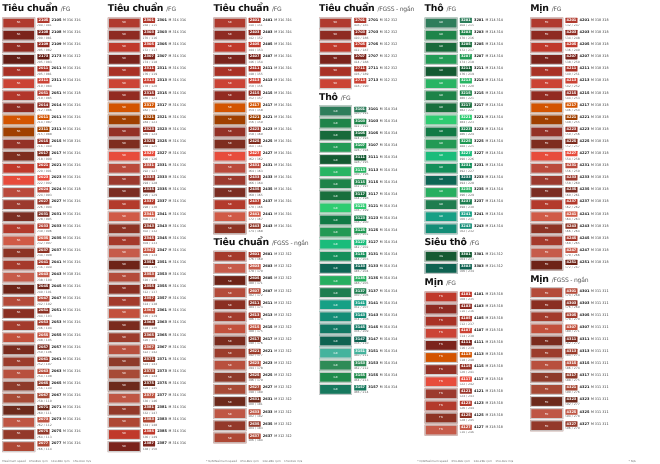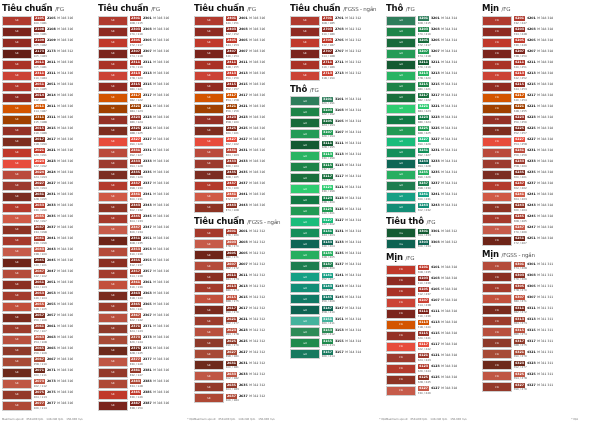--- a/index.html
+++ b/index.html
@@ -2051,21 +2051,21 @@
           <div class="meta">
             <div class="m1">
               <span class="chip" style="background: rgb(19, 141, 118);">3243</span>
               <span class="code">3243</span>
               <span class="dims">M 314 314</span>
             </div>
             <div class="m2">502 / 232</div>
           </div>
         </div>
       </div>
-      <div class="sec-title"><span>Tiêu thô </span><span class="sub">/FG</span></div>
+      <div class="sec-title"><span>Siêu thô </span><span class="sub">/FG</span></div>
       <div class="rows">
         <div class="row">
           <div class="swatch" style="background: rgb(20, 90, 50);">
             <span class="tag">XG</span>
           </div>
           <div class="meta">
             <div class="m1">
               <span class="chip" style="background: rgb(20, 90, 50);">3301</span>
               <span class="code">3301</span>
               <span class="dims">M 316 312</span>

